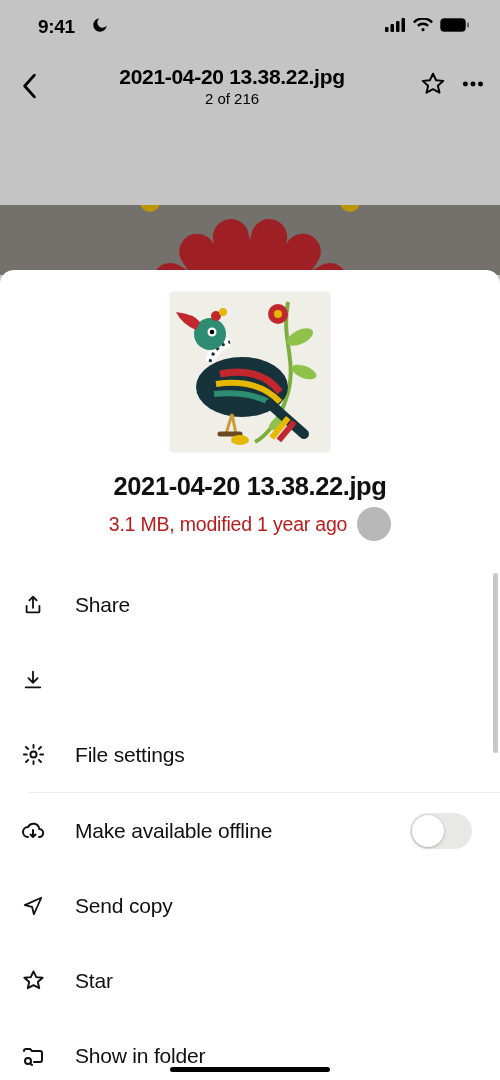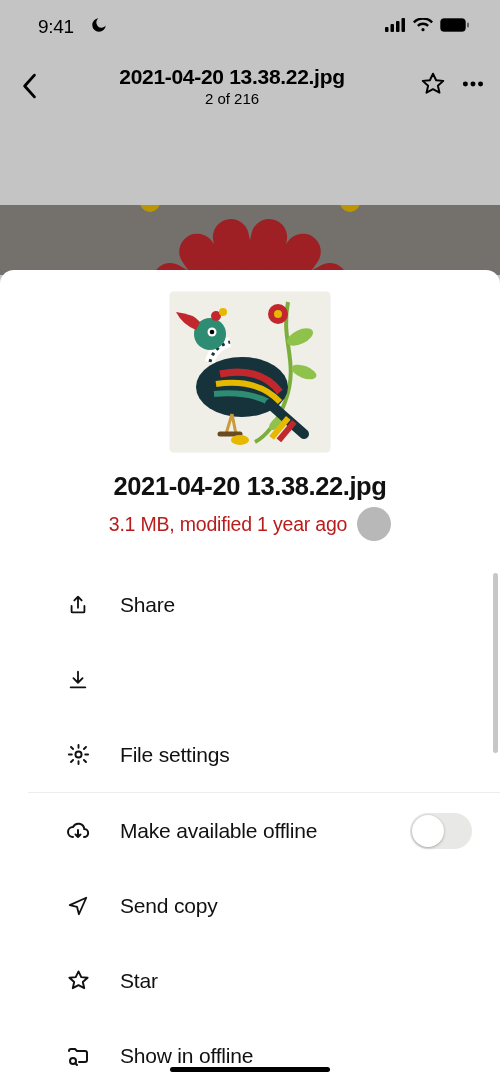--- a/index.html
+++ b/index.html
@@ -26,21 +26,21 @@
     position: absolute;
     top: 0; left: 0; right: 0;
     height: 54px;
     display: flex;
     justify-content: space-between;
     align-items: center;
     padding: 0 30px 0 38px;
     z-index: 2;
     color: #000;
   }
-  .status-left { display: flex; align-items: center; gap: 16px; font-weight: 400; font-size: 19px; letter-spacing: -0.3px; justify-content: space-between;}
+  .status-left { display: flex; align-items: center; gap: 16px; font-weight: 700; font-size: 19px; letter-spacing: -0.3px; justify-content: space-between;}
   .status-right { display: flex; align-items: center; gap: 7px; }
   .nav-bar {
     position: absolute;
     top: 54px; left: 0; right: 0;
     height: 64px;
     display: flex;
     align-items: center;
     padding: 0 14px;
     z-index: 2;
   }
@@ -117,22 +117,21 @@
     position: relative;
   }
   .scroll-hint {
     position:absolute; right:2px; top:6px; width:5px; height:180px;
     background: rgba(0,0,0,0.22); border-radius:3px;
   }
   .menu-item {
     display: flex;
     align-items: center;
     height: 75px;
-    padding: 0 28px 0 28px;
-    margin-left: 36px;
+    padding: 0 28px 0 19px;
   }
   .menu-icon {
     width: 28px; display: flex; justify-content: center; align-items: center;
     color: #1a1a1a;
   }
   .menu-label {
     font-size: 21px;
     color: #111;
     margin-left: 28px;
     flex: 1;
@@ -353,19 +352,19 @@
     </div>
 
     <div class="menu-item">
       <span class="menu-icon">
         <svg width="24" height="22" viewBox="0 0 24 22">
             <path d="M3 6a2 2 0 012-2h4l2 2h8a2 2 0 012 2v7a2 2 0 01-2 2h-6" stroke="#111" stroke-width="2" fill="none" stroke-linecap="round" stroke-linejoin="round"></path>
             <circle cx="7" cy="16" r="3" stroke="#111" stroke-width="2" fill="none"></circle>
             <path d="M9.3 18.3L11 20" stroke="#111" stroke-width="2" stroke-linecap="round"></path>
           </svg>
       </span>
-      <span class="menu-label">Show in offline</span>
+      <span class="menu-label">Show in folder</span>
     </div>
 
   </div>
 </div>
 
 <div class="home-indicator"></div>
 
 </body></html>

